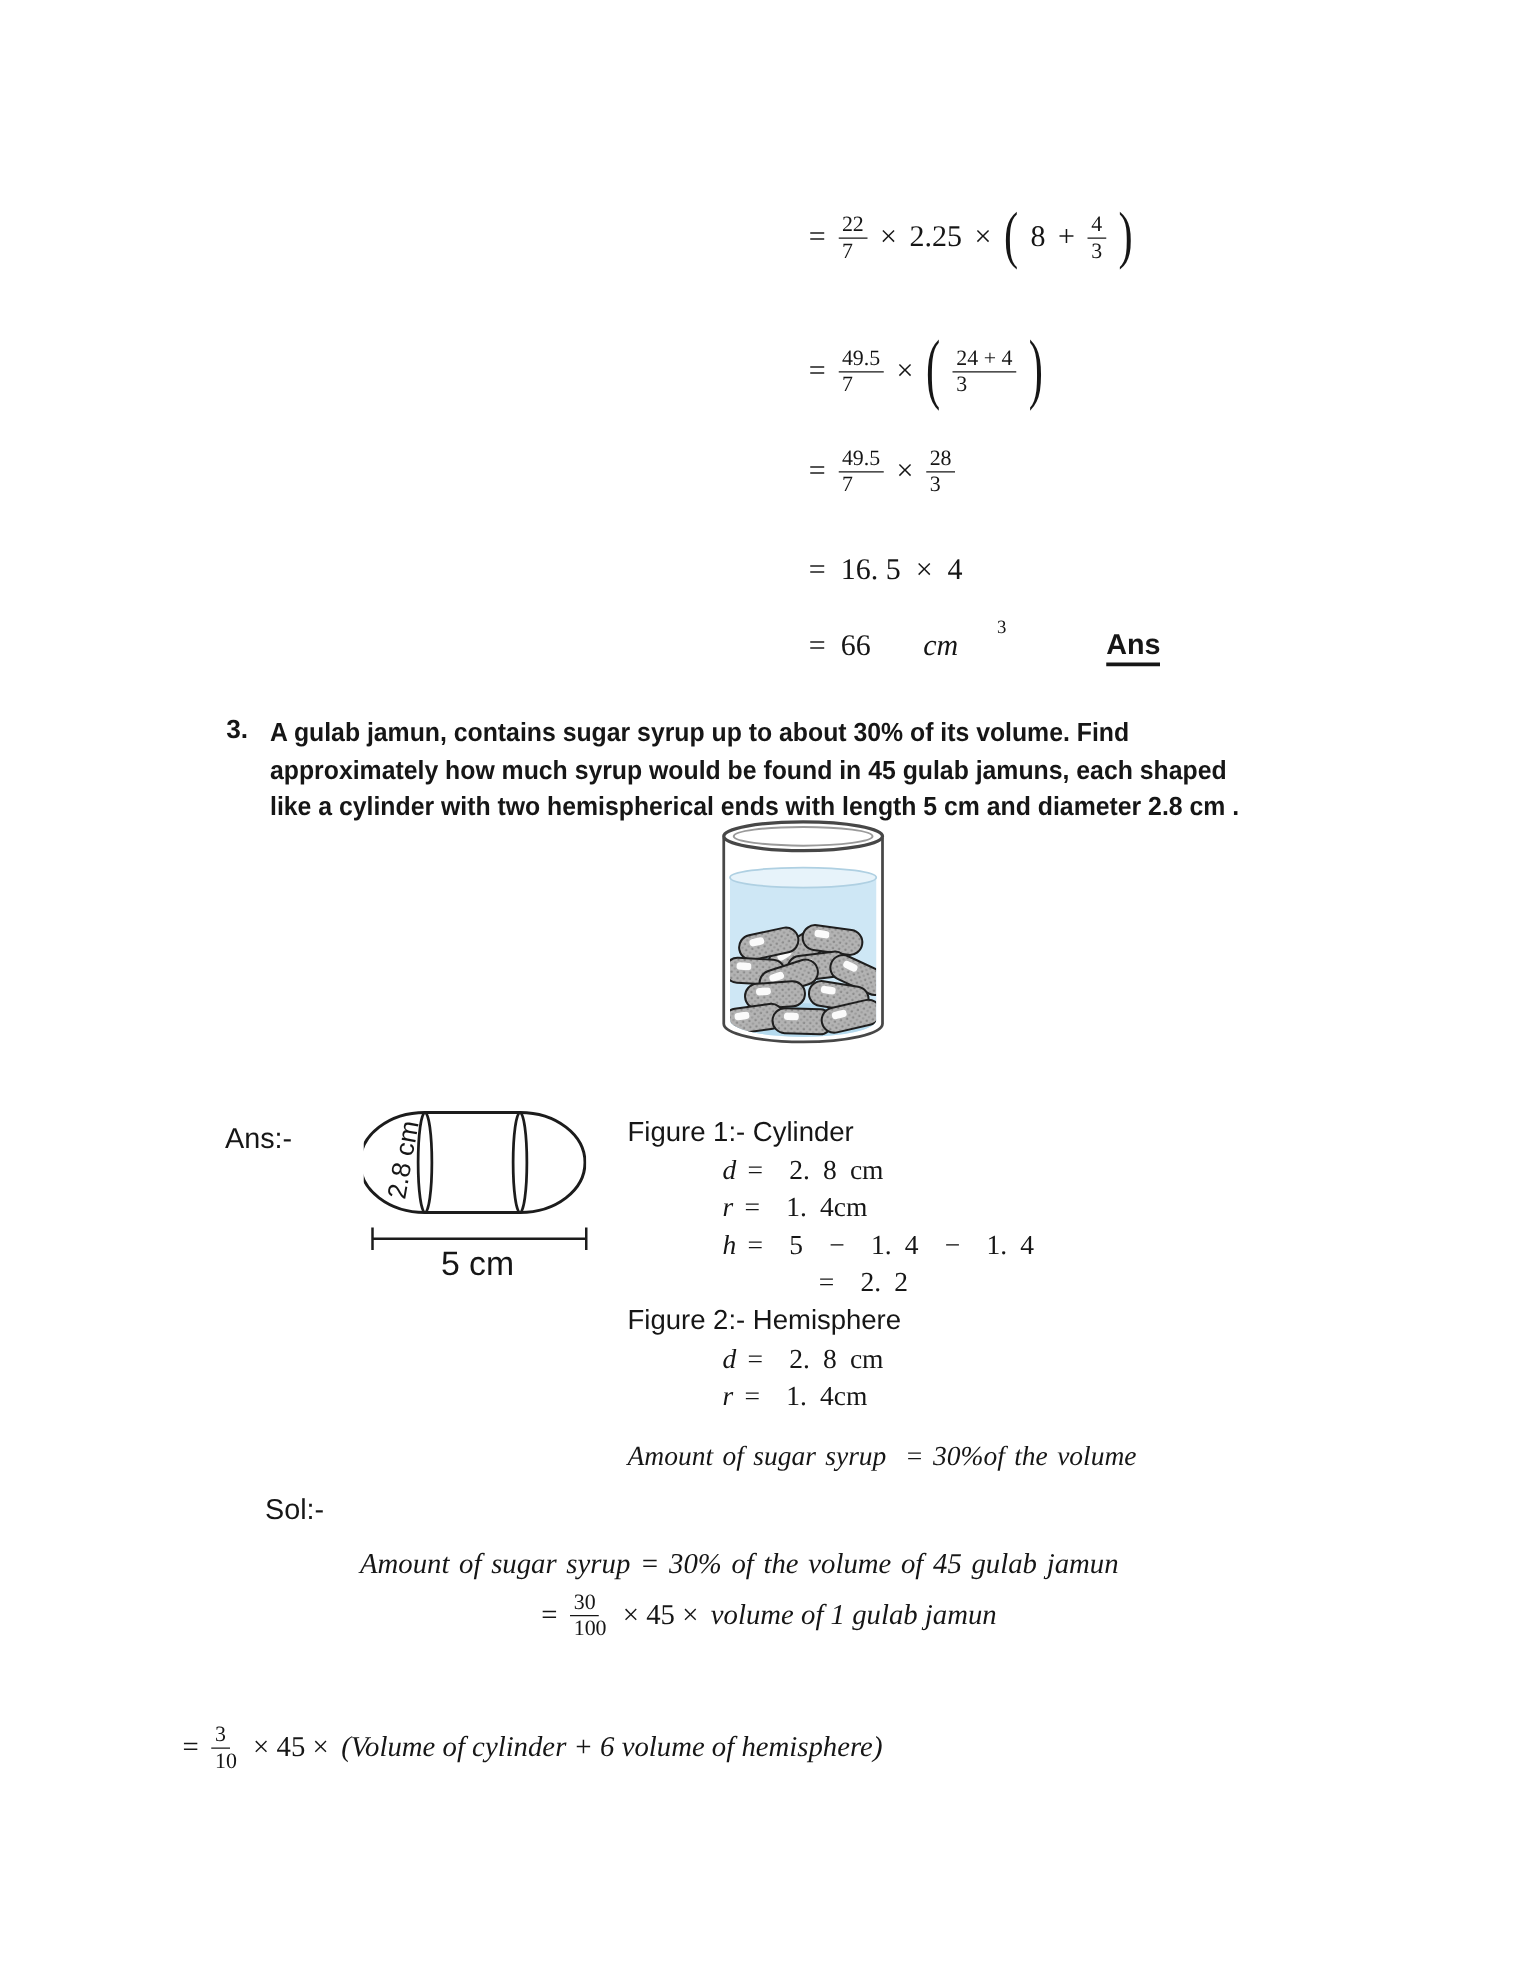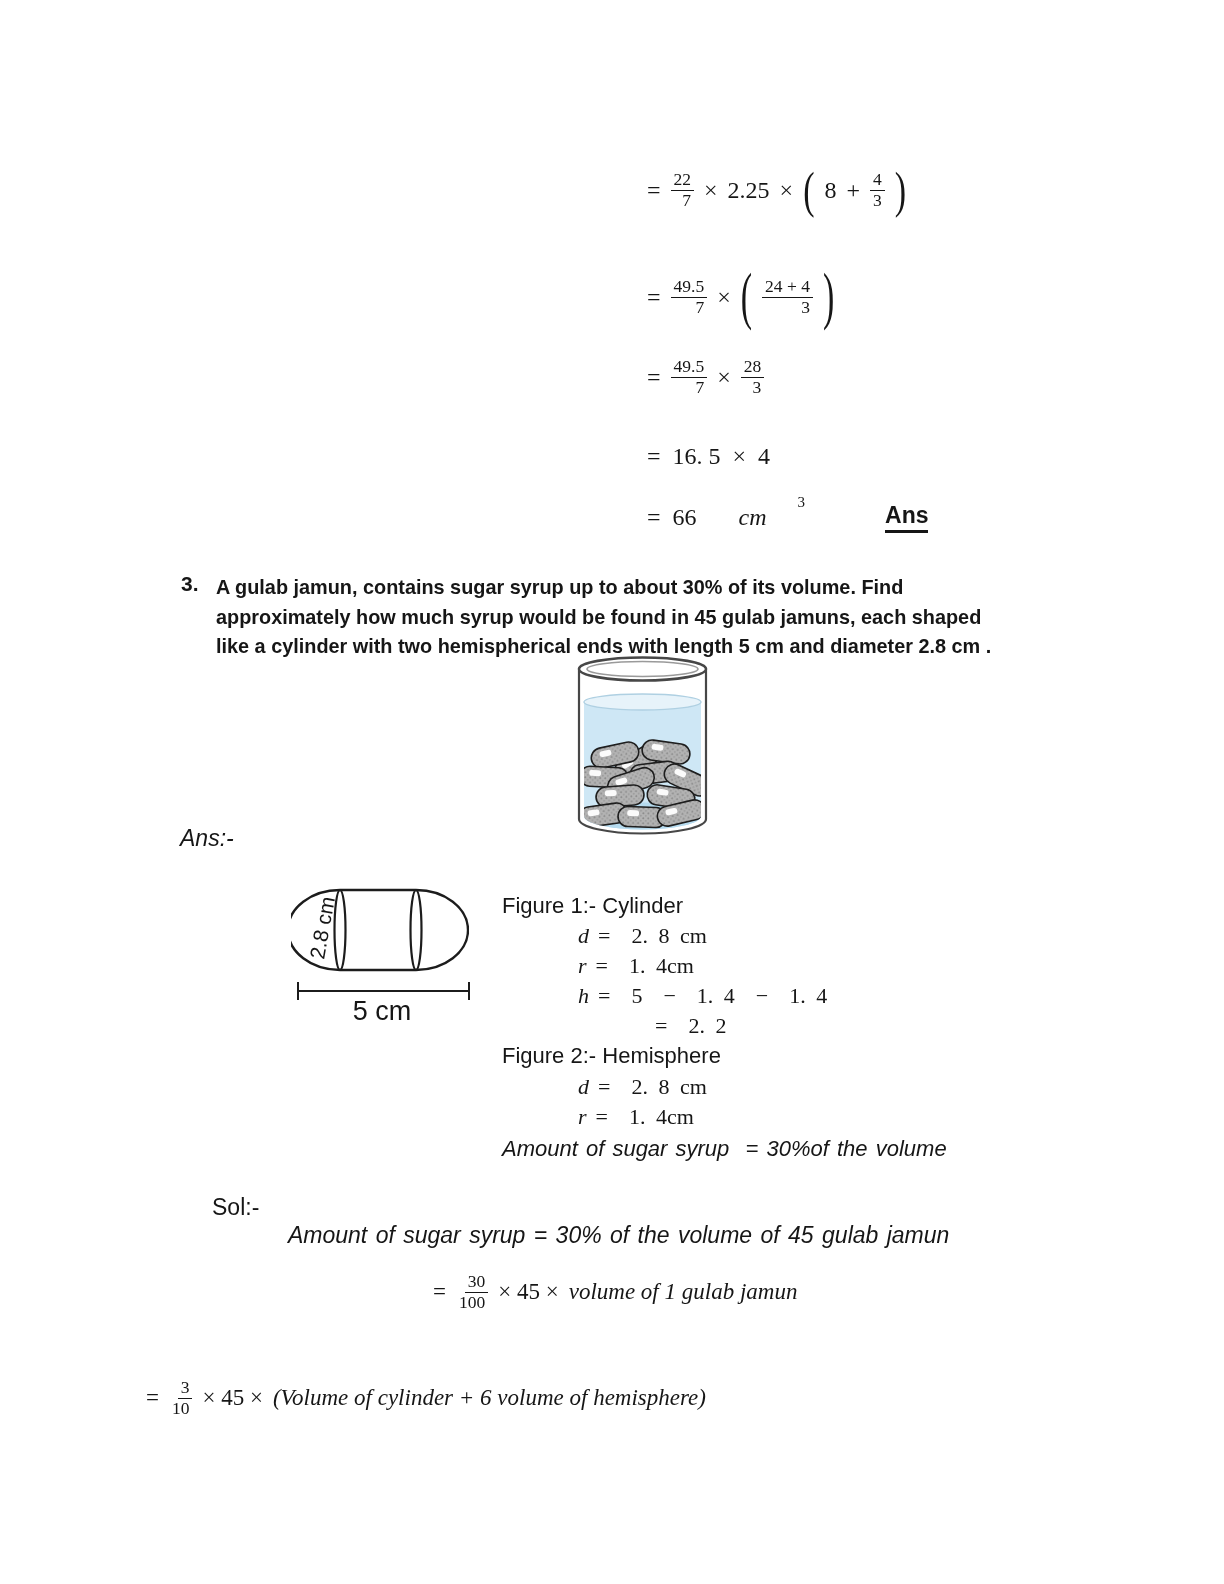--- a/index.html
+++ b/index.html
@@ -3,21 +3,21 @@
 <meta charset="utf-8">
 <style>
   html,body{margin:0;padding:0;background:#ffffff;}
   .page{position:relative;width:1224px;height:1584px;background:#ffffff;color:#161616;
         font-family:"Liberation Sans",sans-serif;overflow:hidden;}
   .abs{position:absolute;}
 
   
   .mline{position:absolute;display:flex;align-items:center;column-gap:10px;
          font-family:"Liberation Serif",serif;font-size:24px;color:#161616;white-space:pre;}
-  .frac{display:inline-flex;flex-direction:column;align-items:flex-end;
+  .frac{display:inline-flex;flex-direction:column;align-items:flex-start;
         font-size:17.5px;line-height:1.12;text-align:center;}
   .frac .fn{border-bottom:1.6px solid #161616;padding:0 3px;}
   .frac .fd{padding:0 3px;}
   .paren{display:inline-block;font-size:34px;line-height:1;transform:scaleY(1.5);
          font-family:"Liberation Serif",serif;}
   .paren.tall{transform:scaleY(1.85);}
   .sup{font-size:15px;position:relative;top:-15px;margin-left:-5px;}
   .ital{font-style:italic;}
   .ans-word{font-family:"Liberation Sans",sans-serif;font-weight:bold;font-size:23px;
             border-bottom:3px solid #161616;padding-bottom:1px;margin-left:44px;font-style:normal;}
@@ -25,22 +25,22 @@
   
   .pnum{position:absolute;font-weight:bold;font-size:21px;}
   .ptext{position:absolute;font-weight:bold;font-size:21px;line-height:29.5px;
          transform:scaleX(0.945);transform-origin:0 0;white-space:nowrap;}
 
   
   .fig-heading{position:absolute;font-size:22px;font-family:"Liberation Sans",sans-serif;}
   .vrow{position:absolute;display:flex;column-gap:9px;font-family:"Liberation Serif",serif;
         font-size:22px;word-spacing:5px;white-space:pre;}
   .vrow .var{font-style:italic;}
-  .given{position:absolute;font-family:Liberation Sans, sans-serif;font-style:italic;
-         font-size:22px;white-space:pre;word-spacing:2px;}
+  .given{position:absolute;font-family:Liberation Serif, serif;font-style:italic;
+         font-size:22px;white-space:pre;word-spacing:2px;margin-top:16px;}
   .label-sans{position:absolute;font-size:23px;font-family:"Liberation Sans",sans-serif;}
 
   .dim-label{position:absolute;text-align:center;font-size:27px;font-family:"Liberation Sans",sans-serif;}
 </style>
 </head>
 <body>
 
 <div class="page">
 
   <div class="mline" style="left:647px;top:170px;">
@@ -175,21 +175,21 @@
             <rect x="-15" y="-6.5" width="12" height="6" rx="3" fill="#fbfbfb"></rect>
           </g>
       </g>
 
       <path d="M4,18 V167 A63.5,14.5 0 0 0 131,167 V18" fill="none" stroke-width="2.2" stroke="#474747"></path>
       <ellipse cx="67.5" cy="17" rx="63.5" ry="11.5" fill="#ffffff" stroke-width="2.6" stroke="#474747"></ellipse>
       <ellipse cx="67.5" cy="17" rx="55.5" ry="7.5" fill="none" stroke-width="1.6" stroke="#9a9a9a"></ellipse>
     </svg>
   </div>
 
-  <div class="label-sans" style="left:180px;top:825px;font-style:italic;">Ans:-</div>
+  <div class="label-sans" style="left:180px;top:897px;">Ans:-</div>
 
   <div class="abs" style="left:291px;top:885px;">
     <svg width="178" height="90" viewBox="0 0 178 90">
       <path d="M49,5 H125 A52,40 0 0 1 125,85 H49 A52,40 0 0 1 49,5 Z" fill="#ffffff" stroke="#1c1c1c" stroke-width="2.4"></path>
       <ellipse cx="49" cy="45" rx="5.5" ry="40" fill="none" stroke="#1c1c1c" stroke-width="2.2"></ellipse>
       <ellipse cx="125" cy="45" rx="5.5" ry="40" fill="none" stroke="#1c1c1c" stroke-width="2.2"></ellipse>
       <text transform="translate(33,75) rotate(-80)" font-family="Liberation Sans, sans-serif" font-size="21" fill="#161616">2.8 cm</text>
     </svg>
   </div>
 

